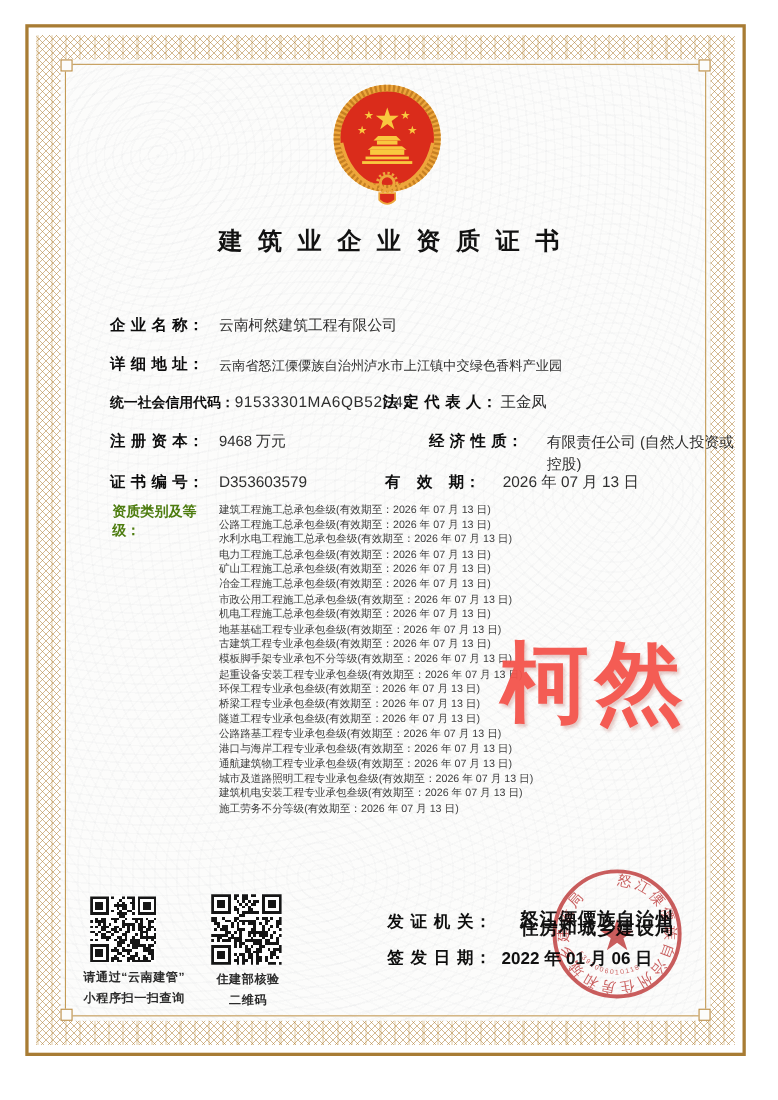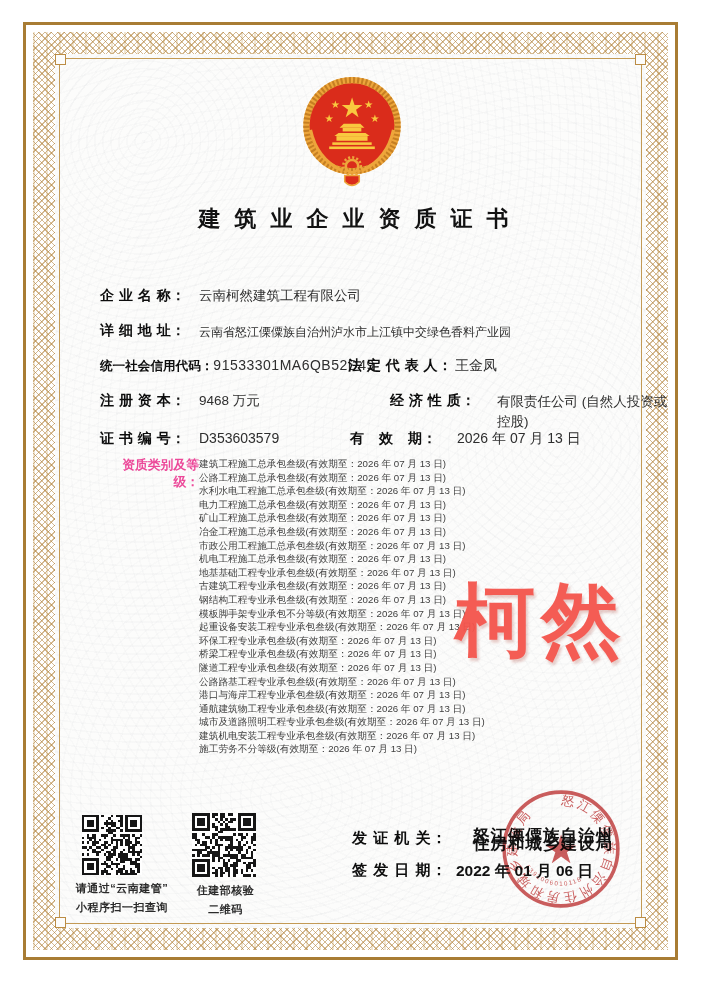--- a/index.html
+++ b/index.html
@@ -23,21 +23,21 @@
   .csq.tl{left:29px;top:29px}.csq.tr{right:29px;top:29px}
   .csq.bl{left:29px;bottom:29px}.csq.br{right:29px;bottom:29px}
   
   .emblem{position:absolute;left:300px;top:76px;width:104px;height:114px;}
   .title{position:absolute;left:0;top:204px;width:707px;text-align:center;
          font-size:22px;font-weight:800;letter-spacing:14px;text-indent:14px;color:#121212;font-family:Liberation Mono, monospace;}
   .row{position:absolute;display:flex;align-items:flex-start;}
   .lbl{flex:none;font-weight:700;color:#0d0d0d;font-size:14px;letter-spacing:.5px;}
   .val{font-size:13.5px;color:#2e2e2e;font-weight:500;}
   .quals{position:absolute;left:102px;top:457px;display:flex;}
-  .q-lbl{flex:none;width:97px;font-weight:700;font-size:12.8px;color:#ec4899;text-align:right;}
+  .q-lbl{flex:none;width:97px;font-weight:700;font-size:12.8px;color:#4d7c0f;}
   .q-items{width:310px;margin-left:0;}
   .q-line{font-size:9.7px;line-height:13.6px;color:#404040;white-space:nowrap;}
   .watermark{position:absolute;left:455px;top:568px;font-size:80px;font-weight:800;
          color:#f4544c;letter-spacing:6px;text-shadow:2px 3px 3px rgba(170,60,50,.28);opacity:.95;}
   .qr{position:absolute;background:#fff;}
   .qr-cap{position:absolute;text-align:center;font-size:11px;font-weight:600;color:#2b2b2b;letter-spacing:.5px;}
   .iss-lbl{position:absolute;font-size:15px;font-weight:700;color:#0d0d0d;letter-spacing:1px;}
   .iss-val{position:absolute;left:447px;width:192px;text-align:center;
            font-size:16.5px;font-weight:700;color:#111;letter-spacing:1px;}
   .date-val{position:absolute;left:456px;font-size:15.5px;font-weight:700;color:#111;}
@@ -129,21 +129,20 @@
         <div class="q-line">建筑工程施工总承包叁级(有效期至：2026 年 07 月 13 日)</div>
         <div class="q-line">公路工程施工总承包叁级(有效期至：2026 年 07 月 13 日)</div>
         <div class="q-line">水利水电工程施工总承包叁级(有效期至：2026 年 07 月 13 日)</div>
         <div class="q-line">电力工程施工总承包叁级(有效期至：2026 年 07 月 13 日)</div>
         <div class="q-line">矿山工程施工总承包叁级(有效期至：2026 年 07 月 13 日)</div>
         <div class="q-line">冶金工程施工总承包叁级(有效期至：2026 年 07 月 13 日)</div>
         <div class="q-line">市政公用工程施工总承包叁级(有效期至：2026 年 07 月 13 日)</div>
         <div class="q-line">机电工程施工总承包叁级(有效期至：2026 年 07 月 13 日)</div>
         <div class="q-line">地基基础工程专业承包叁级(有效期至：2026 年 07 月 13 日)</div>
         <div class="q-line">古建筑工程专业承包叁级(有效期至：2026 年 07 月 13 日)</div>
-        <div class="q-line">钢结构工程专业承包叁级(有效期至：2026 年 07 月 13 日)</div>
         <div class="q-line">模板脚手架专业承包不分等级(有效期至：2026 年 07 月 13 日)</div>
         <div class="q-line">起重设备安装工程专业承包叁级(有效期至：2026 年 07 月 13 日)</div>
         <div class="q-line">环保工程专业承包叁级(有效期至：2026 年 07 月 13 日)</div>
         <div class="q-line">桥梁工程专业承包叁级(有效期至：2026 年 07 月 13 日)</div>
         <div class="q-line">隧道工程专业承包叁级(有效期至：2026 年 07 月 13 日)</div>
         <div class="q-line">公路路基工程专业承包叁级(有效期至：2026 年 07 月 13 日)</div>
         <div class="q-line">港口与海岸工程专业承包叁级(有效期至：2026 年 07 月 13 日)</div>
         <div class="q-line">通航建筑物工程专业承包叁级(有效期至：2026 年 07 月 13 日)</div>
         <div class="q-line">城市及道路照明工程专业承包叁级(有效期至：2026 年 07 月 13 日)</div>
         <div class="q-line">建筑机电安装工程专业承包叁级(有效期至：2026 年 07 月 13 日)</div>

